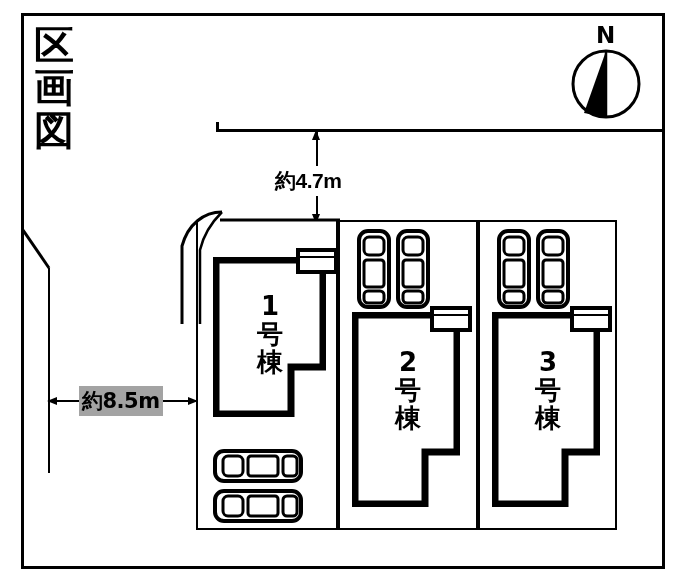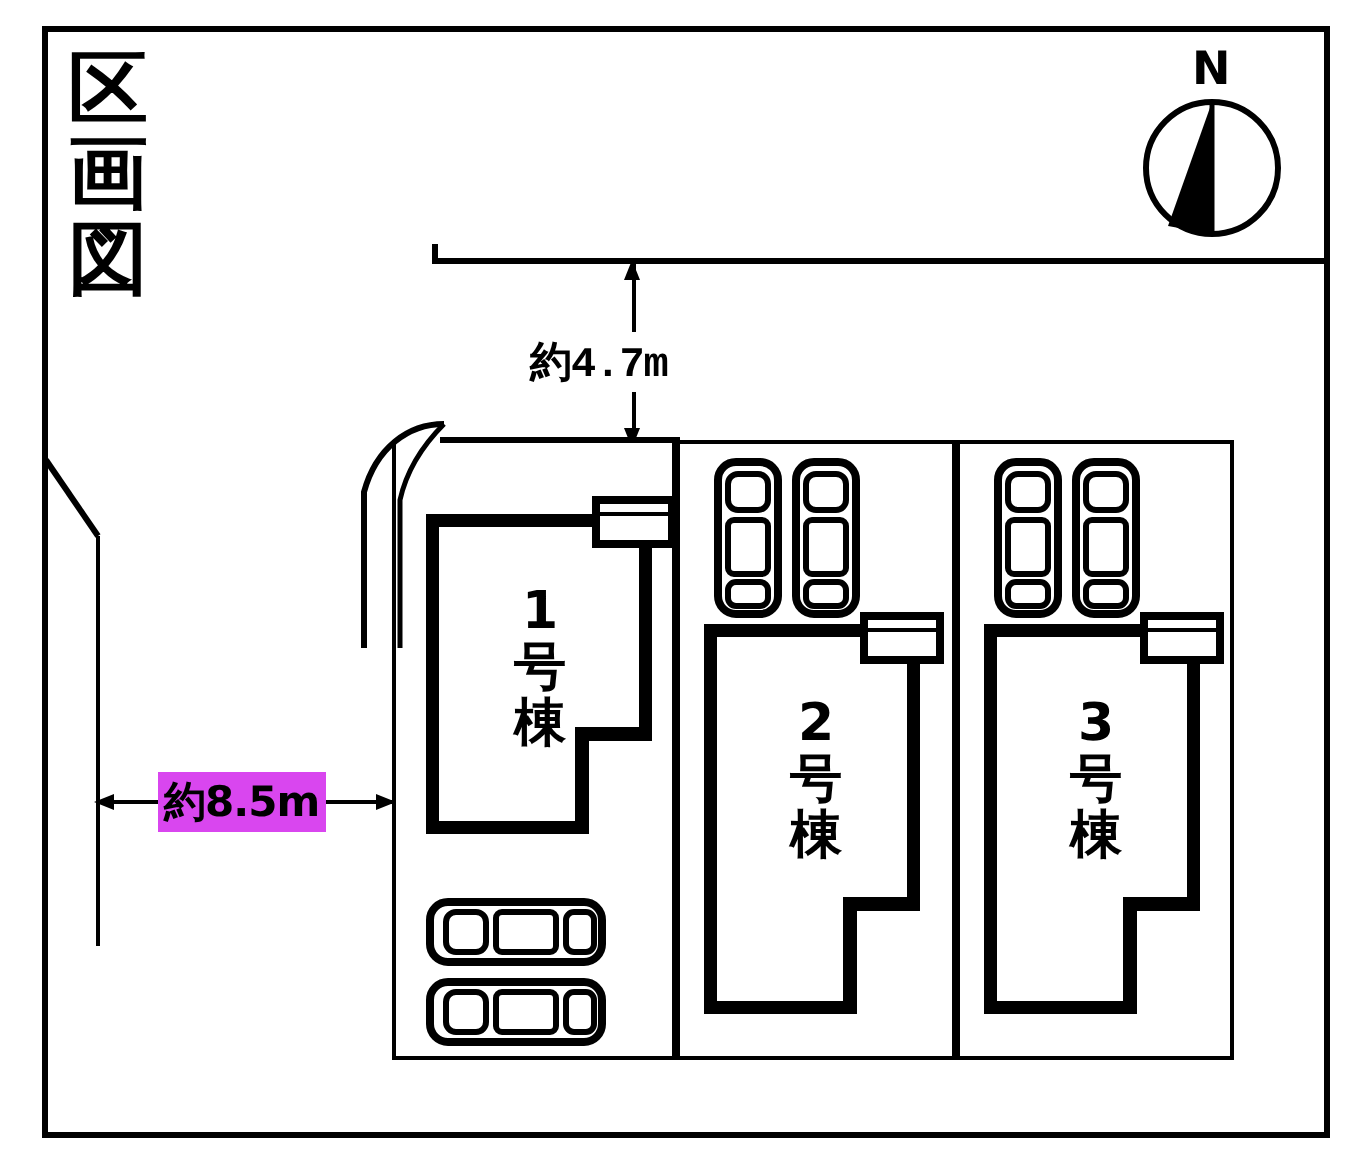--- a/index.html
+++ b/index.html
@@ -100,49 +100,49 @@
   .dim-v {
     position: absolute;
     left: 316px;
     top: 131px;
     width: 0;
     height: 90px;
     border-left: 2px solid #000;
   }
   .dim-v-label {
     position: absolute;
-    left: 262px;
+    left: 272px;
     top: 166px;
     font-size: 21px;
     font-weight: 700;
     letter-spacing: -0.5px;
     color: #000;
     background: #ffffff;
     padding: 1px 3px;
-    font-family: Liberation Mono, monospace;
+    font-family: Liberation Sans, sans-serif;
     white-space: nowrap;
   }
   
   .dim-h {
     position: absolute;
     left: 48px;
     top: 400px;
     width: 148px;
     height: 0;
     border-top: 2px solid #000;
   }
   .dim-h-label {
     position: absolute;
     left: 79px;
     top: 386px;
     font-size: 21px;
     font-weight: 700;
     letter-spacing: -0.5px;
     color: #000;
-    background: #d946ef;
+    background: #a3a3a3;
     padding: 1px 3px;
     font-family: "DejaVu Sans", "Liberation Sans", sans-serif;
     white-space: nowrap;
   }
   
   .parcel {
     position: absolute;
     box-sizing: border-box;
     border: 2px solid #000;
     background: #ffffff;

